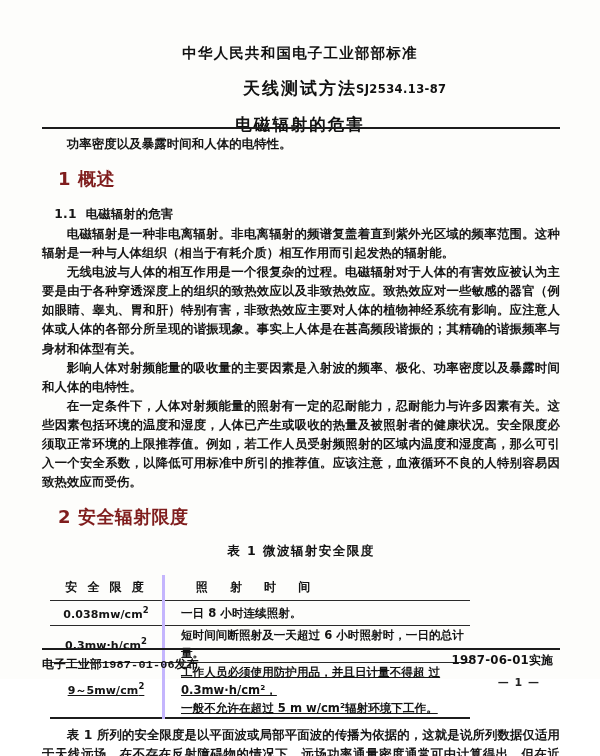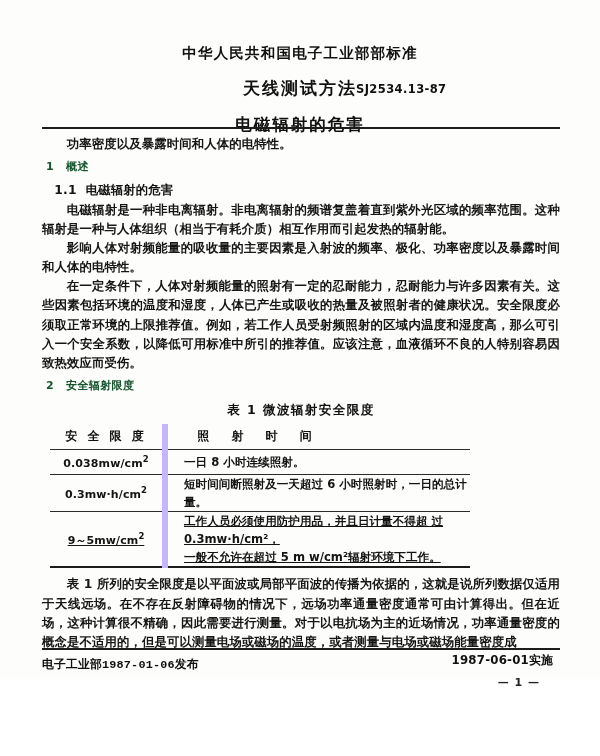--- a/index.html
+++ b/index.html
@@ -85,25 +85,25 @@
     margin: 0;
     font-size: 12.4px;
     line-height: 19.1px;
     text-align: justify;
     text-indent: 2em;
     letter-spacing: 0.1px;
     color: #161616;
     font-weight: 600;
   }
   .sec-head {
-    margin: 4px;
-    font-size: 11px;
+    margin: 16px;
+    font-size: 18px;
     line-height: 19.6px;
     font-weight: bold;
-    color: #14532d;
+    color: #7f1d1d;
     letter-spacing: 0.4px;
   }
   .sec-head .num {
     display: inline-block;
     min-width: 20px;
   }
   .sub-head {
     margin: 0;
     font-size: 12.3px;
     line-height: 19.3px;
@@ -112,21 +112,21 @@
     text-indent: 1em;
     letter-spacing: 0.2px;
   }
 
   
   .table-caption {
     text-align: center;
     font-size: 12.6px;
     font-weight: bold;
     letter-spacing: 1.4px;
-    margin: 7px 0 5px 0;
+    margin: 7px 0 15px 0;
     color: #111;
   }
   table.limits {
     border-collapse: collapse;
     width: 420px;
     margin-left: 8px;
     table-layout: fixed;
   }
   table.limits td, table.limits th {
     padding: 0;
@@ -145,21 +145,21 @@
     color: #141414;
     font-weight: 600;
   }
   table.limits tr.last td {
     border-bottom: 2px solid #1c1c1c;
     text-decoration: underline;
   }
   .col-limit {
     width: 112px;
     text-align: center;
-    border-right: 6px solid #c4b5fd;
+    border-right: 3px solid #c4b5fd;
   }
   .col-time {
     padding-left: 16px !important;
   }
   .hdr-limit {
     letter-spacing: 3px;
   }
   .hdr-time {
     letter-spacing: 9px;
     text-align: center;
@@ -240,20 +240,21 @@
 
     <div class="sec-head">
       <span class="num">1</span><span>概述</span>
     </div>
 
     <div class="sub-head">
       <span>1.1</span>&nbsp;&nbsp;<span>电磁辐射的危害</span>
     </div>
 
     <p class="para">电磁辐射是一种非电离辐射。非电离辐射的频谱复盖着直到紫外光区域的频率范围。这种辐射是一种与人体组织（相当于有耗介质）相互作用而引起发热的辐射能。</p>
+    <p class="para">无线电波与人体的相互作用是一个很复杂的过程。电磁辐射对于人体的有害效应被认为主要是由于各种穿透深度上的组织的致热效应以及非致热效应。致热效应对一些敏感的器官（例如眼睛、睾丸、胃和肝）特别有害，非致热效应主要对人体的植物神经系统有影响。应注意人体或人体的各部分所呈现的谐振现象。事实上人体是在甚高频段谐振的；其精确的谐振频率与身材和体型有关。</p>
     <p class="para">影响人体对射频能量的吸收量的主要因素是入射波的频率、极化、功率密度以及暴露时间和人体的电特性。</p>
 
 
     <p class="para">在一定条件下，人体对射频能量的照射有一定的忍耐能力，忍耐能力与许多因素有关。这些因素包括环境的温度和湿度，人体已产生或吸收的热量及被照射者的健康状况。安全限度必须取正常环境的上限推荐值。例如，若工作人员受射频照射的区域内温度和湿度高，那么可引入一个安全系数，以降低可用标准中所引的推荐值。应该注意，血液循环不良的人特别容易因致热效应而受伤。</p>
 
     <div class="sec-head">
       <span class="num">2</span><span>安全辐射限度</span>
     </div>
 
 

